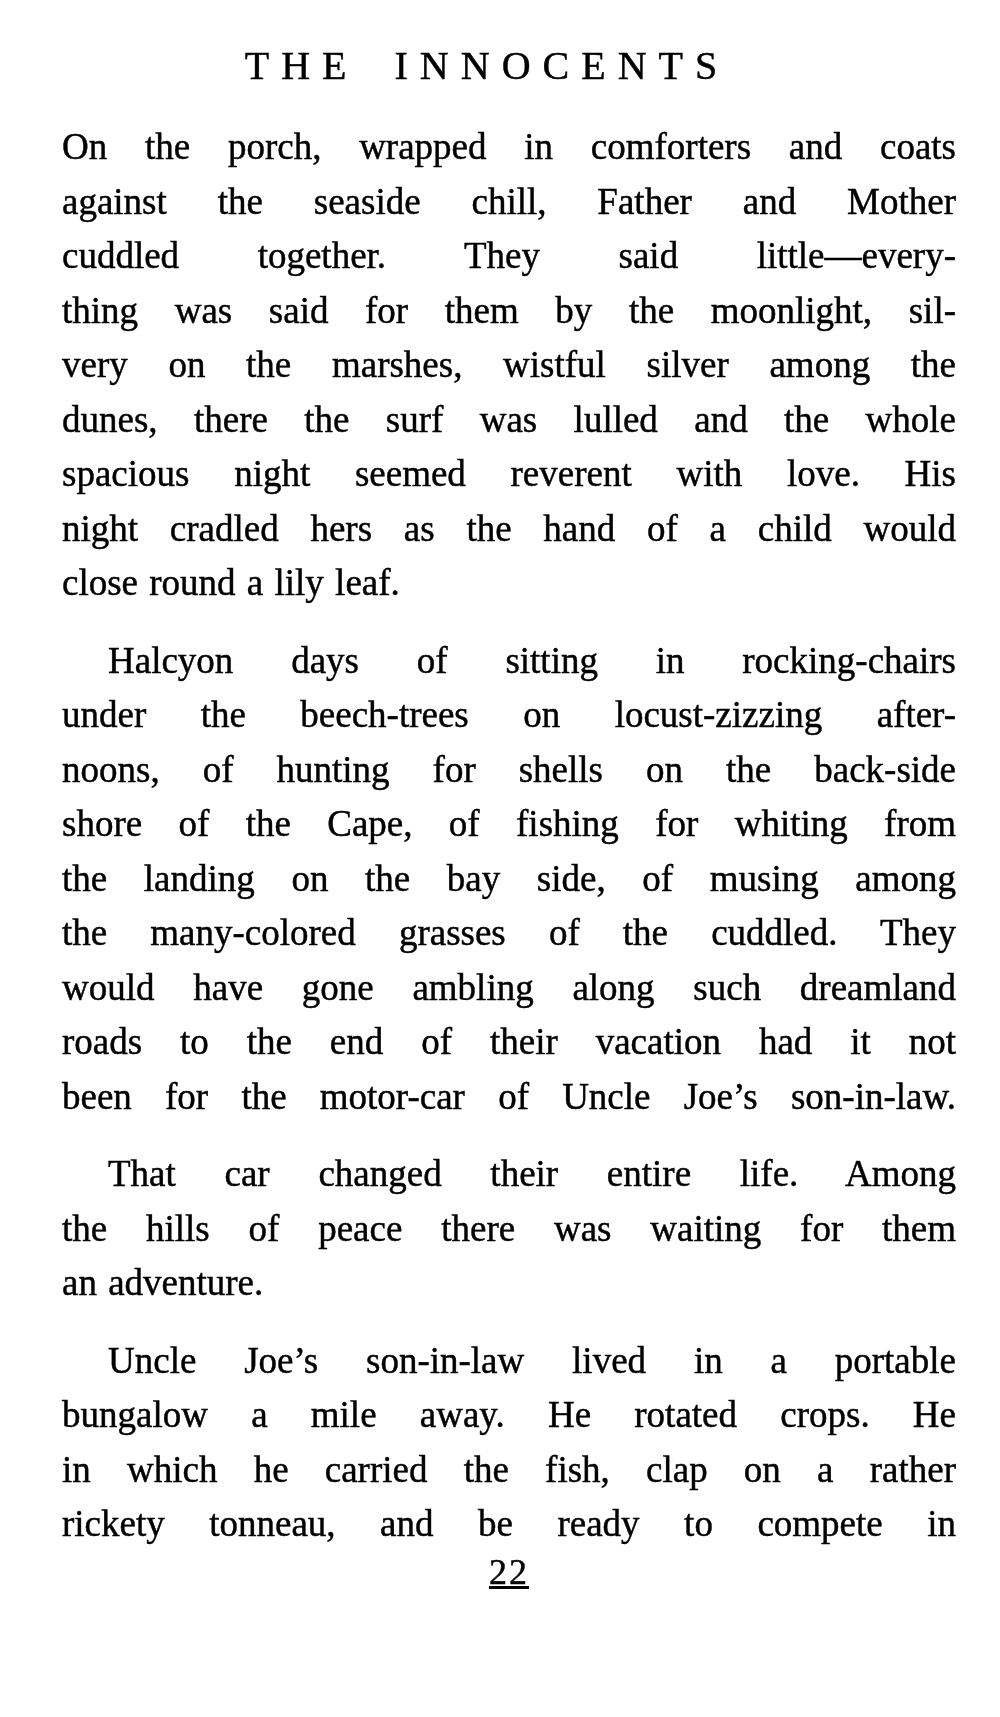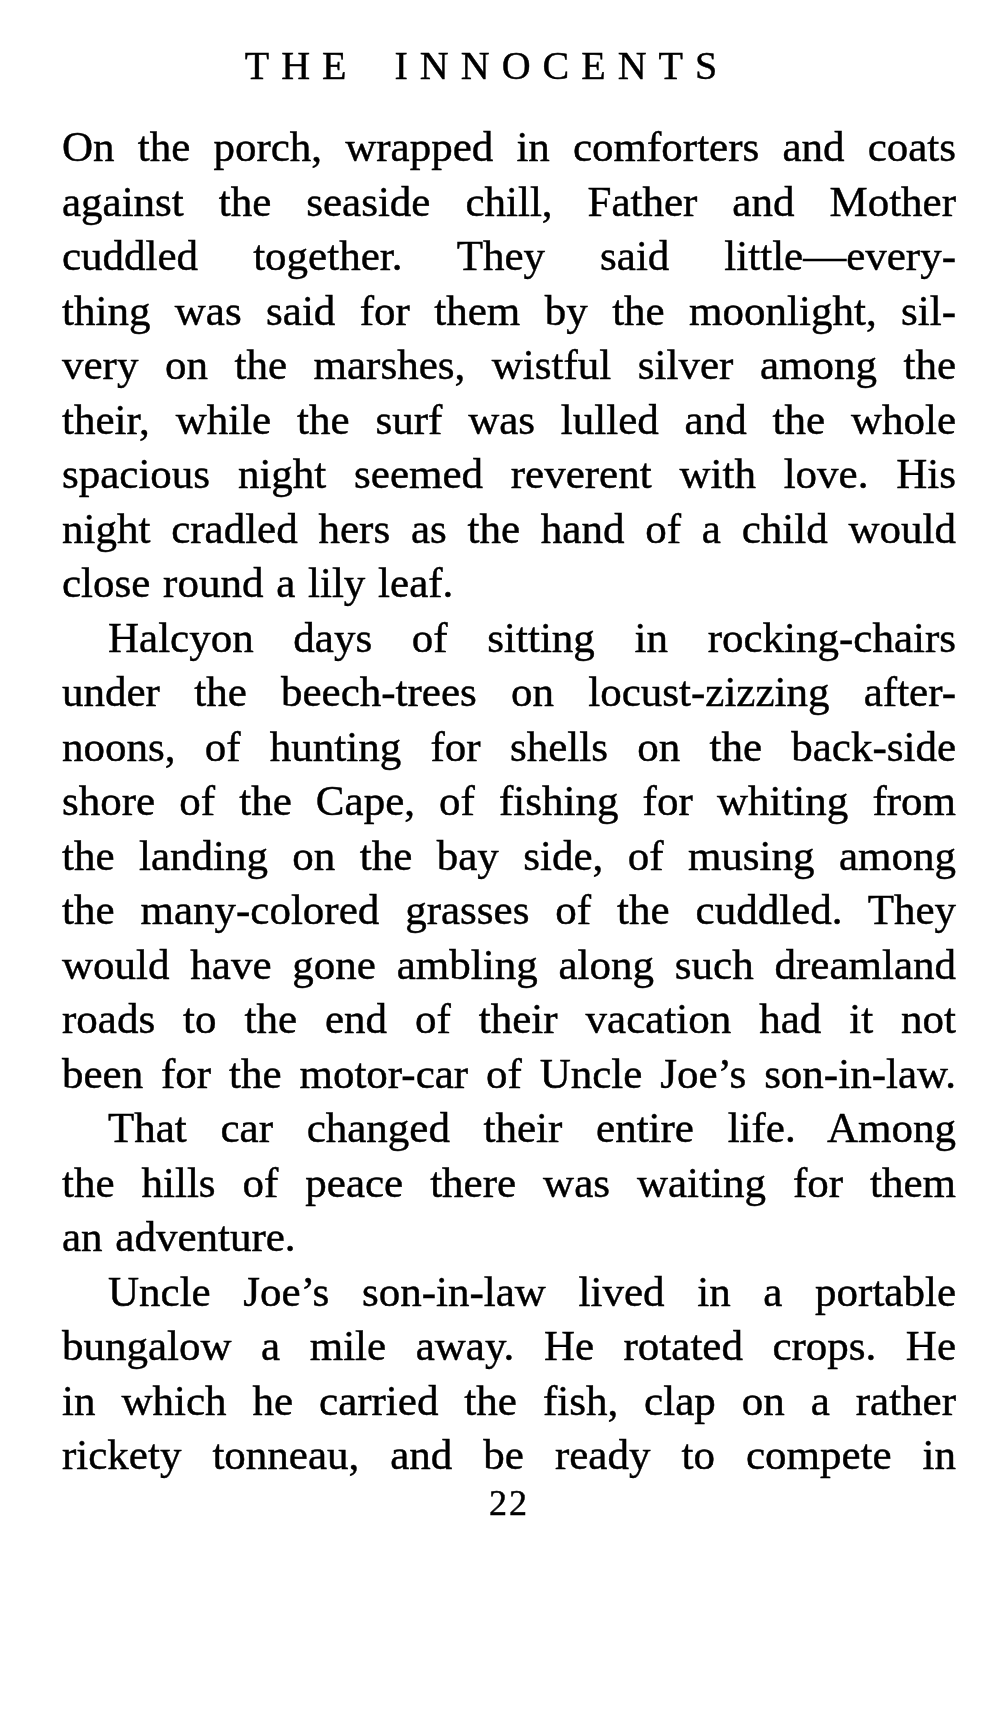--- a/index.html
+++ b/index.html
@@ -31,55 +31,57 @@
     word-spacing: 14px;
     text-align: center;
     position: relative;
     left: -22px;
     white-space: nowrap;
   }
   .text-column {
     margin-top: 34px;
   }
   .line {
-    font-size: 43px;
+    font-size: 37px;
     line-height: 54.5px;
     word-spacing: 2px;
     text-align: justify;
     text-align-last: justify;
     text-justify: inter-word;
     white-space: nowrap;
   }
   .line.para-end {
     text-align-last: left;
   }
   .line.indent {
     text-indent: 46px;
+    margin-top: 23px;
   }
   .page-number {
     margin-top: 2px;
     font-size: 36px;
     line-height: 1;
     text-align: center;
     letter-spacing: 2px;
+    text-decoration: underline;
   }
 </style>
 </head>
 <body>
 
 <div class="page">
   <div class="running-title">THE INNOCENTS</div>
 
   <div class="text-column">
       <div class="line">On the porch, wrapped in comforters and coats</div>
       <div class="line">against the seaside chill, Father and Mother</div>
       <div class="line">cuddled together. They said little—every-</div>
       <div class="line">thing was said for them by the moonlight, sil-</div>
       <div class="line">very on the marshes, wistful silver among the</div>
-      <div class="line">their, while the surf was lulled and the whole</div>
+      <div class="line">dunes, there the surf was lulled and the whole</div>
       <div class="line">spacious night seemed reverent with love. His</div>
       <div class="line">night cradled hers as the hand of a child would</div>
       <div class="line para-end">close round a lily leaf.</div>
       <div class="line indent">Halcyon days of sitting in rocking-chairs</div>
       <div class="line">under the beech-trees on locust-zizzing after-</div>
       <div class="line">noons, of hunting for shells on the back-side</div>
       <div class="line">shore of the Cape, of fishing for whiting from</div>
       <div class="line">the landing on the bay side, of musing among</div>
       <div class="line">the many-colored grasses of the cuddled. They</div>
       <div class="line">would have gone ambling along such dreamland</div>

